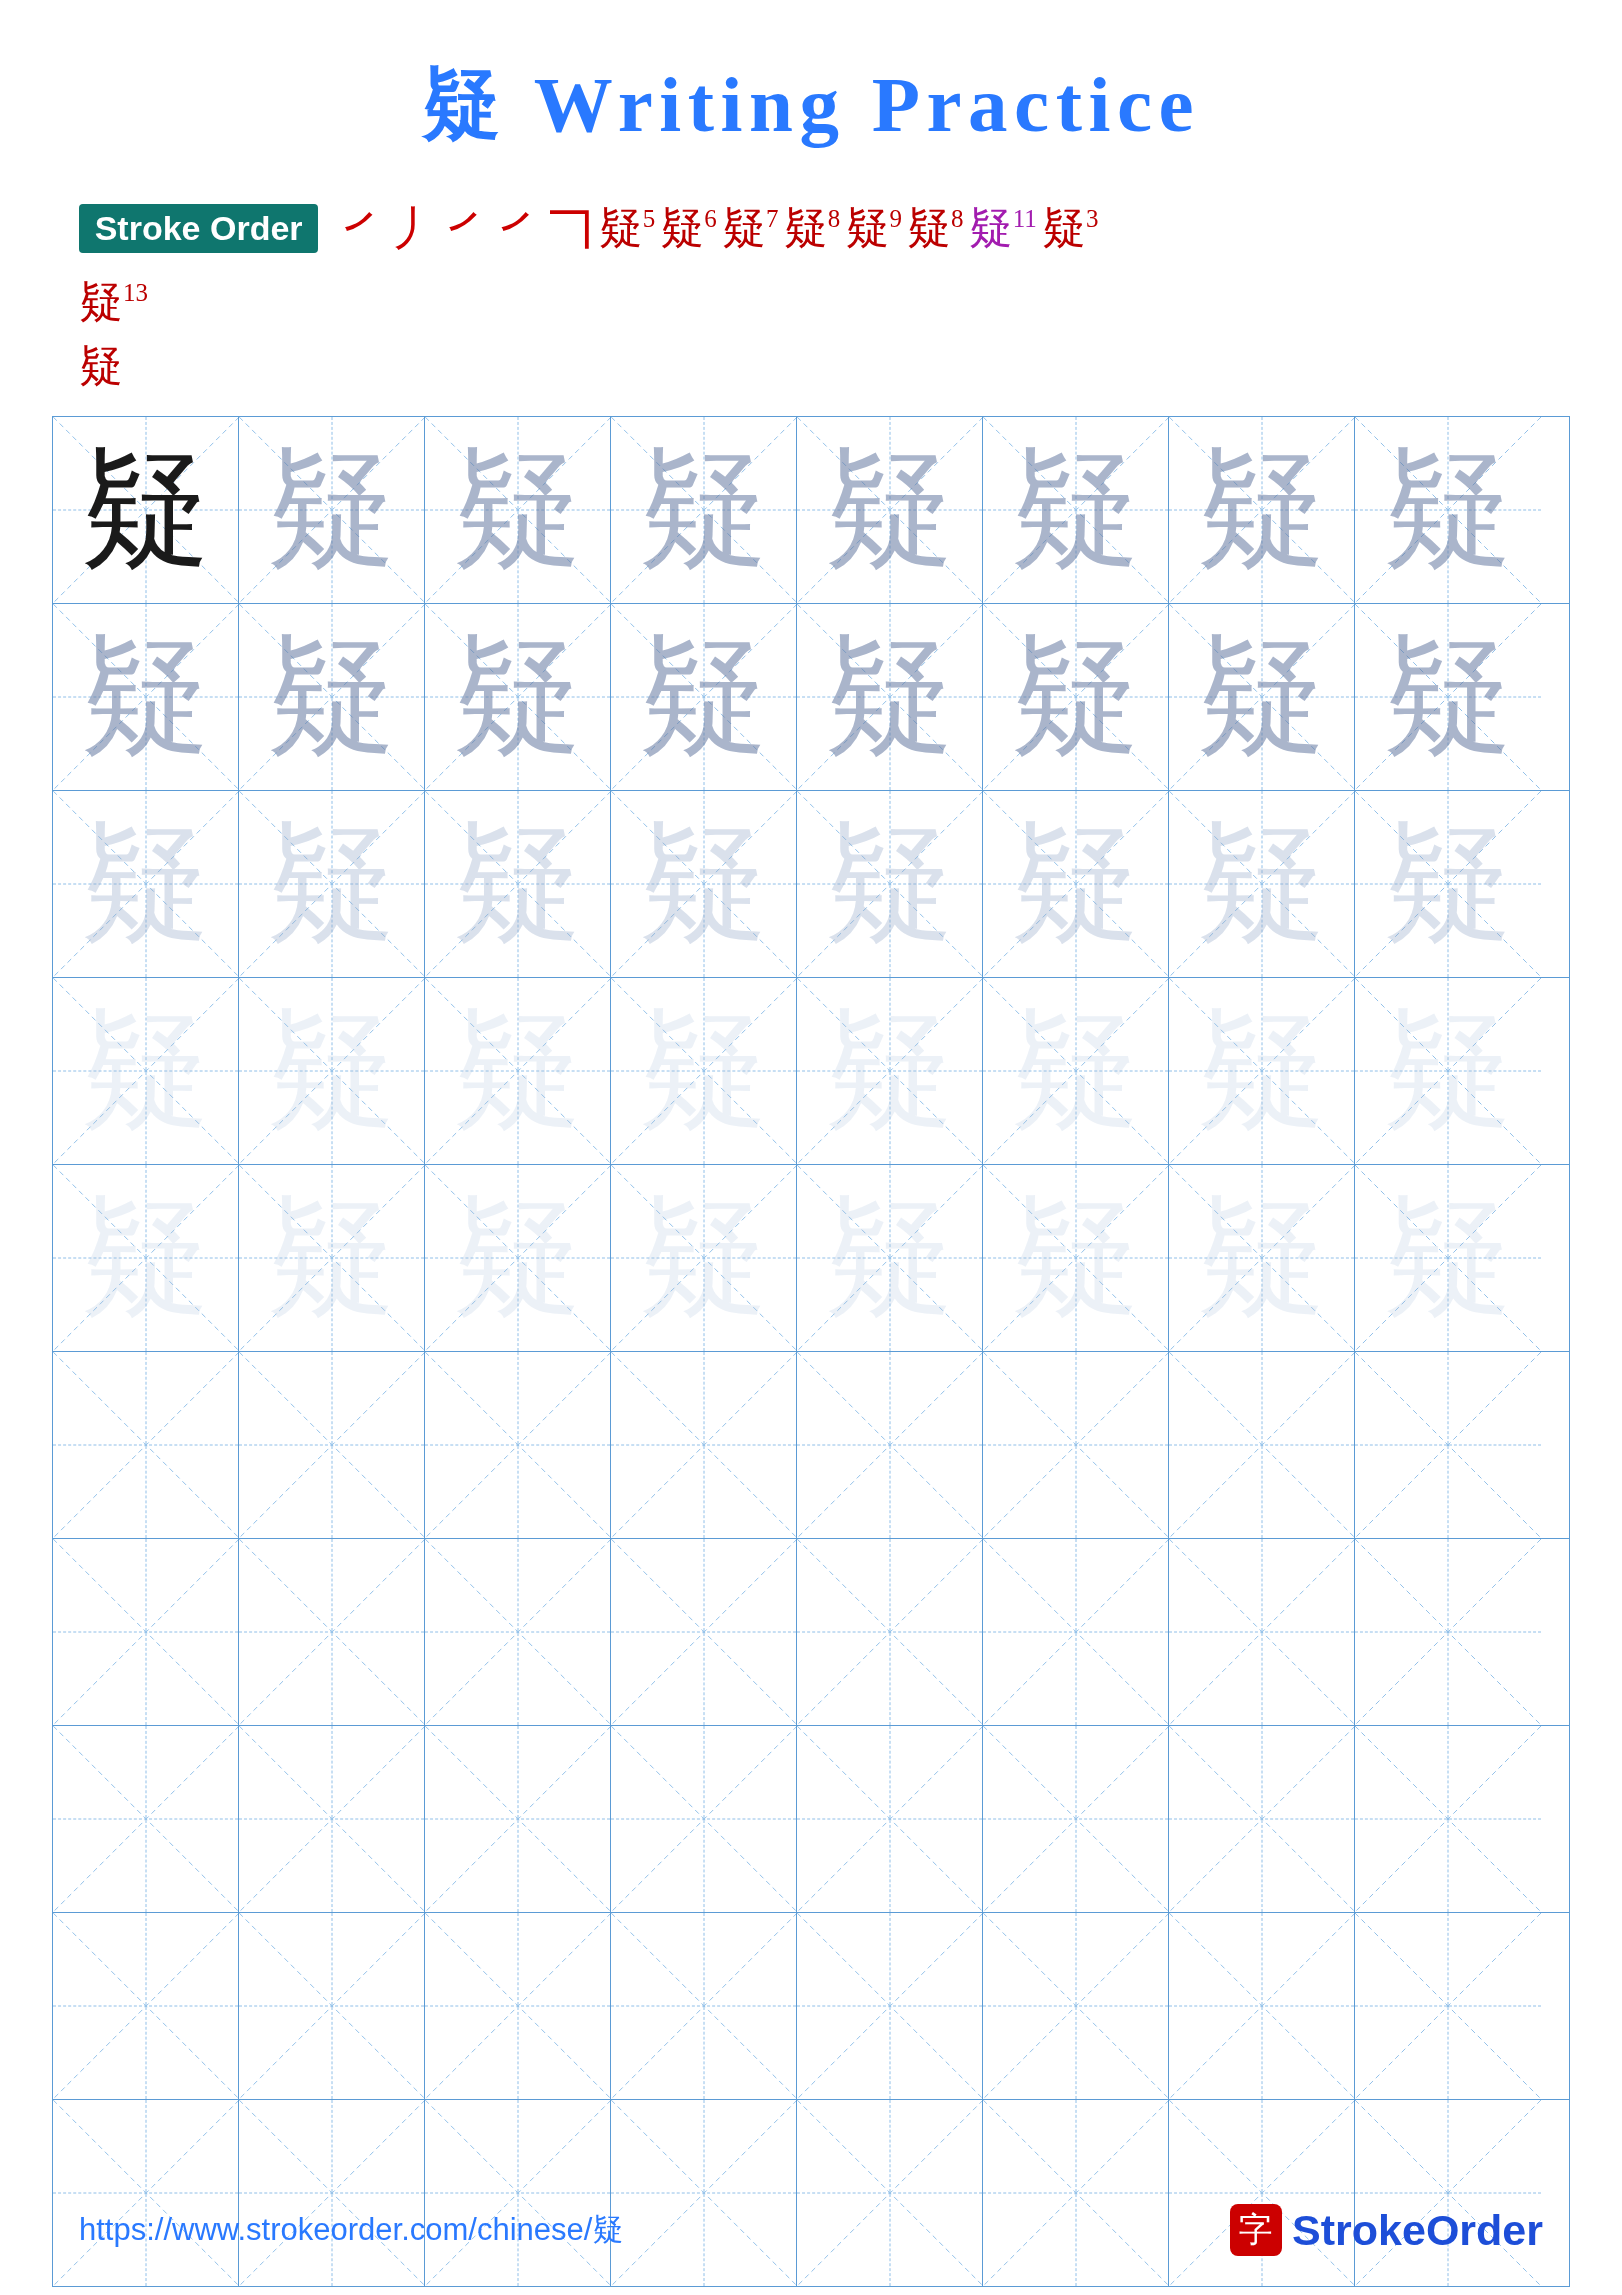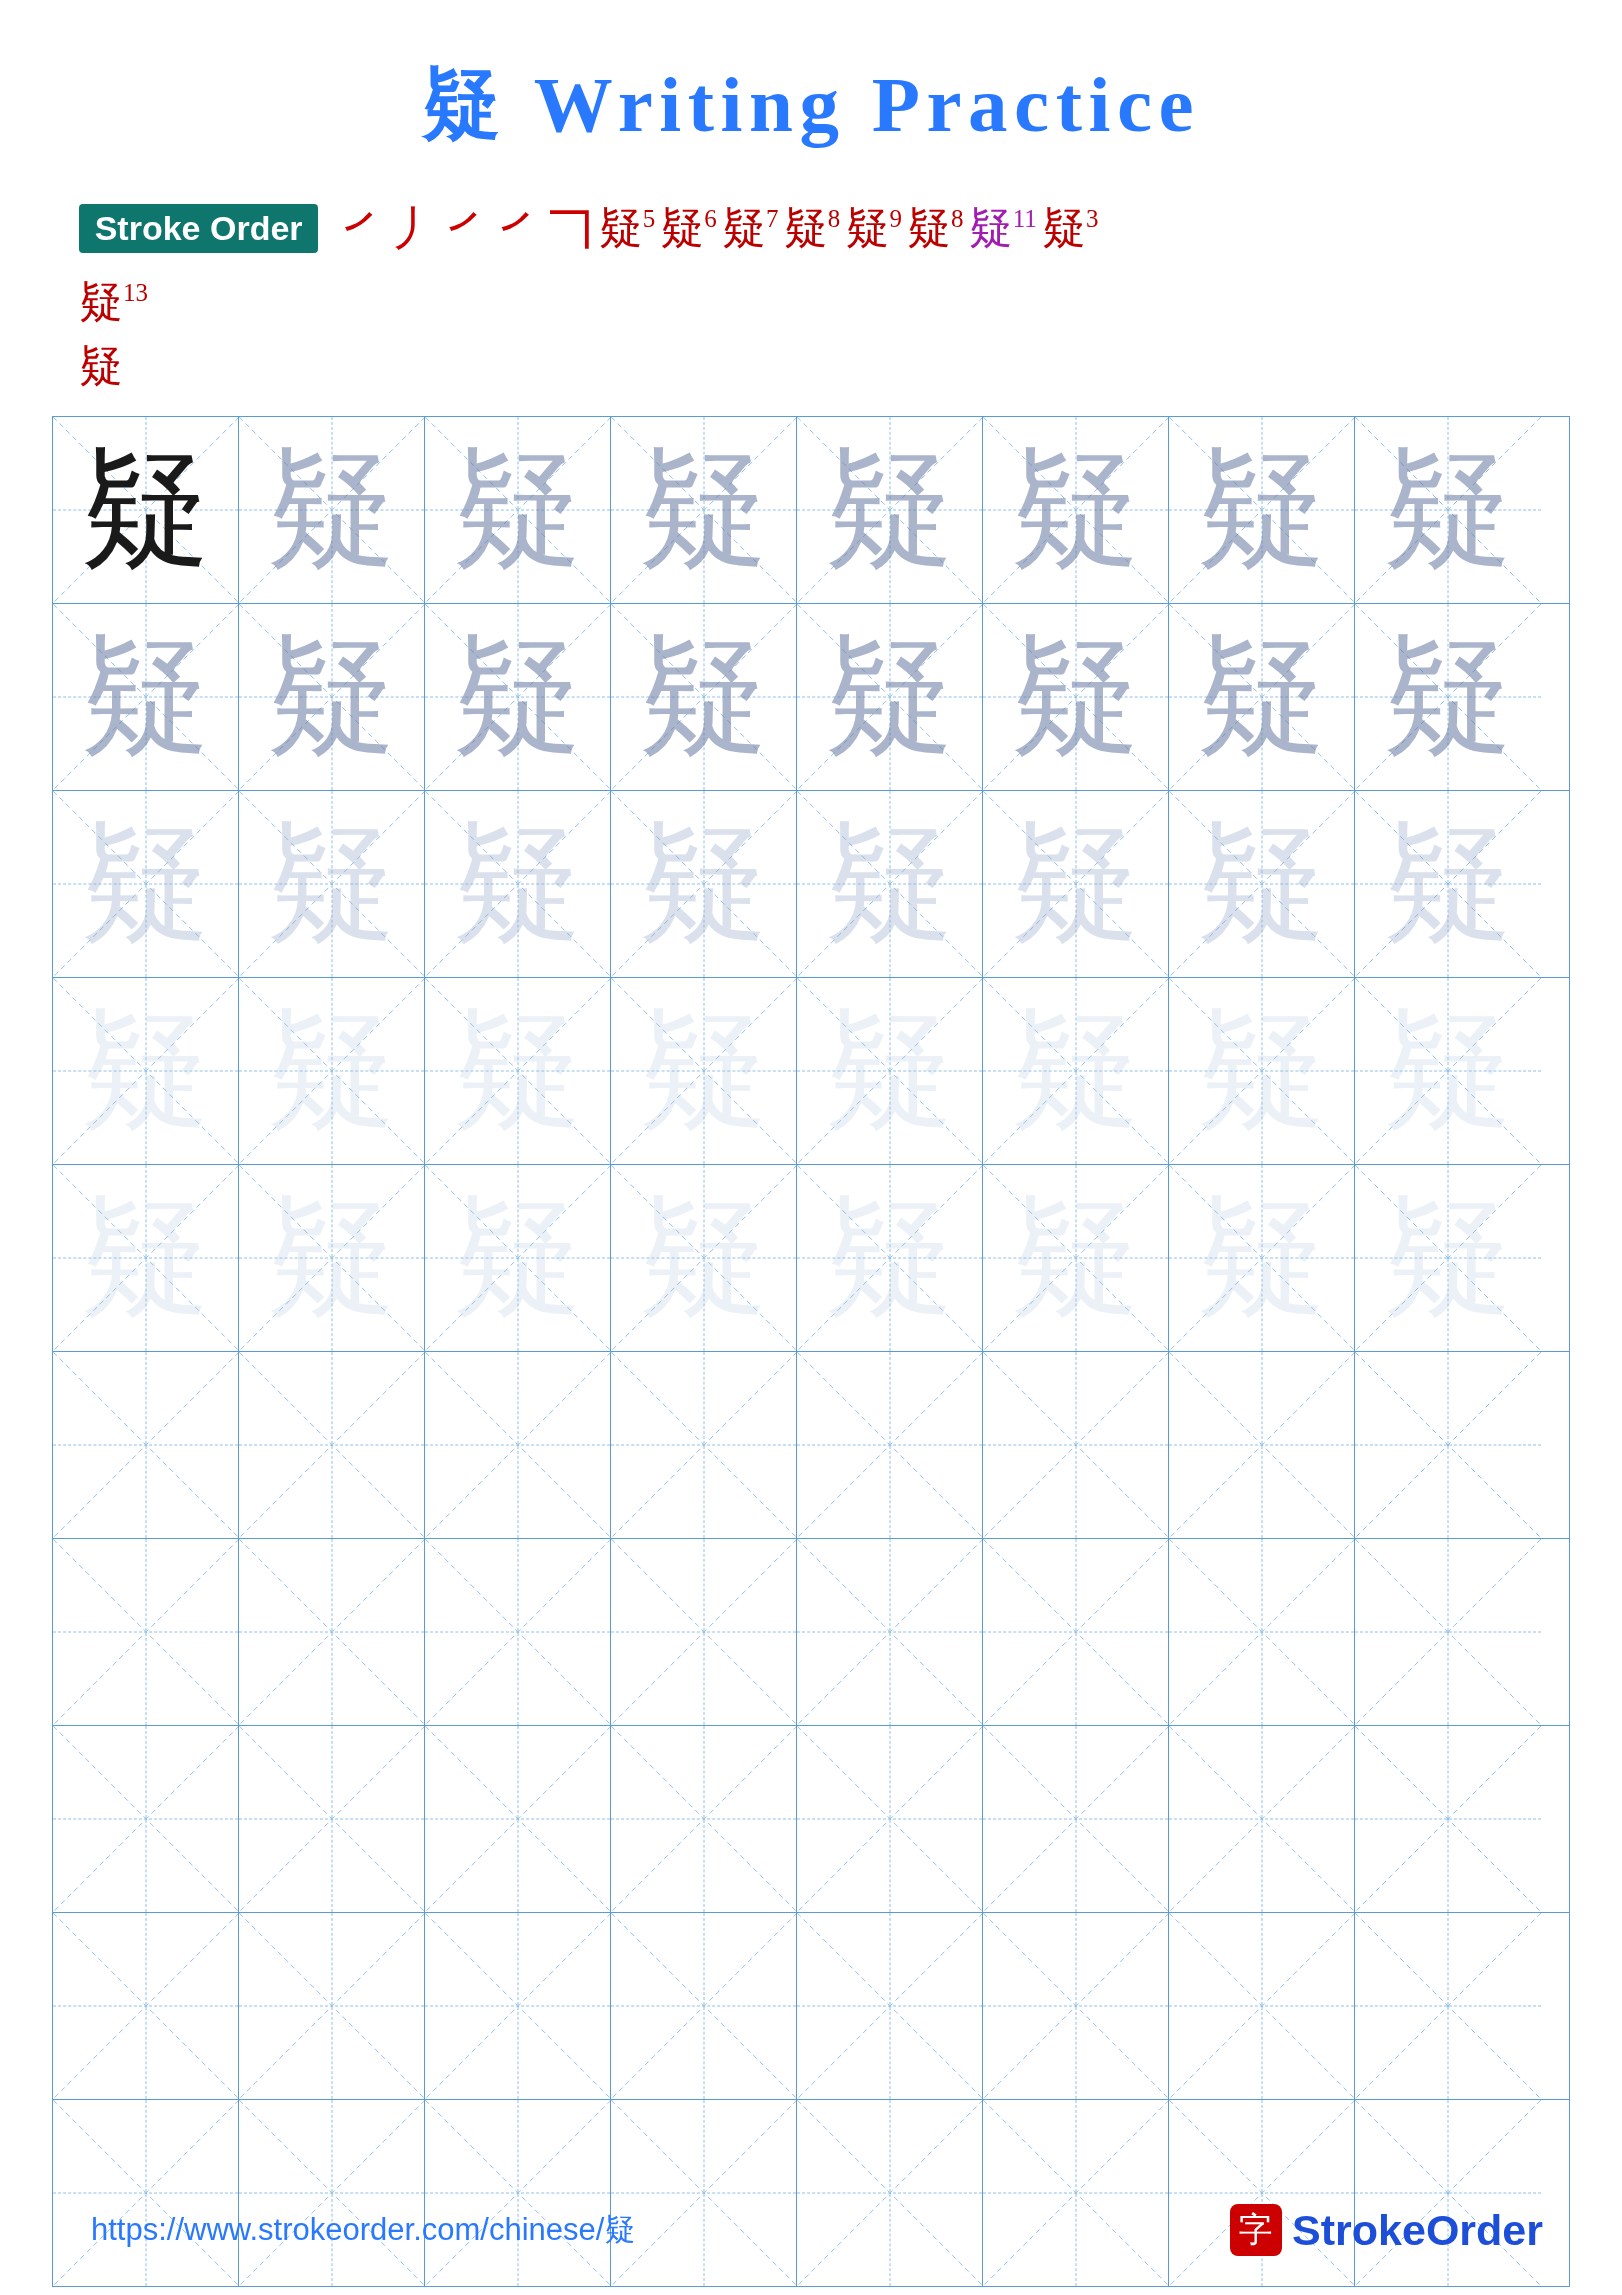--- a/index.html
+++ b/index.html
@@ -145,21 +145,21 @@
       color: rgba(150,170,200,0.35);
     }
     .char-vlight {
       color: rgba(170,190,220,0.22);
     }
 
     
     .footer {
       position: absolute;
       bottom: 39px;
-      left: 12px;
+      left: 0;
       right: 0;
       display: flex;
       justify-content: space-between;
       align-items: center;
       padding: 0 79px;
     }
 
     .footer-url {
       color: #2979ff;
       font-size: 31px;

